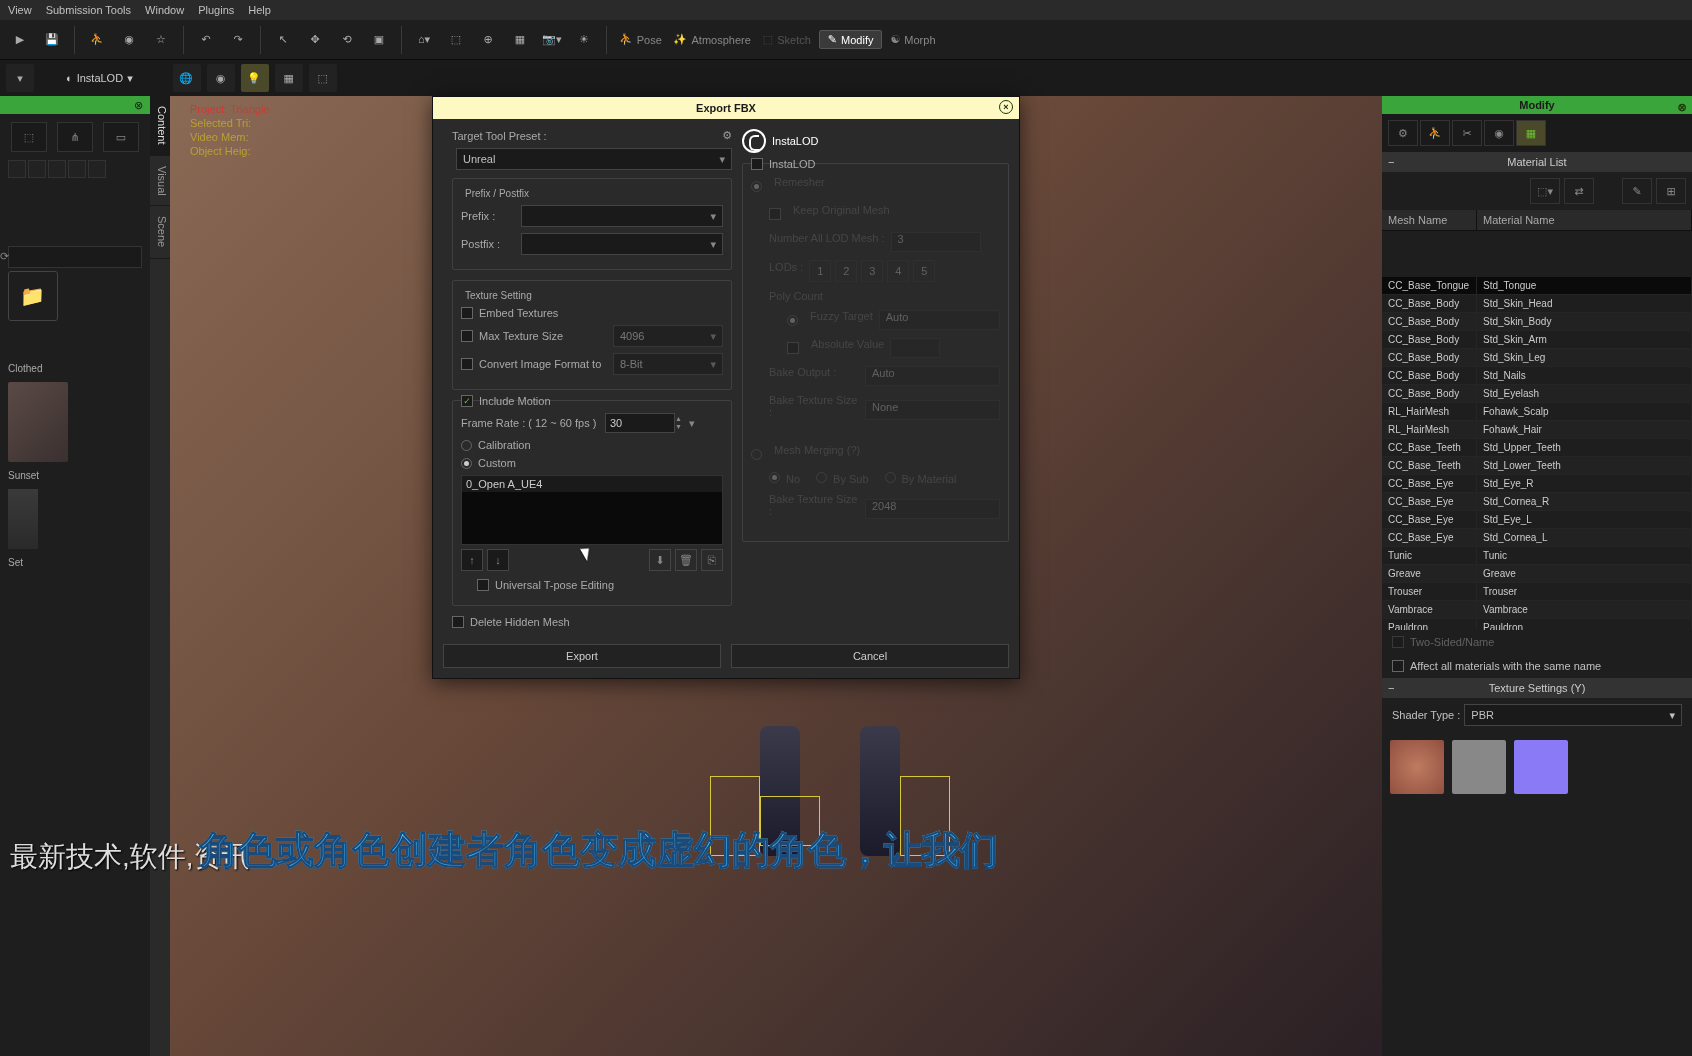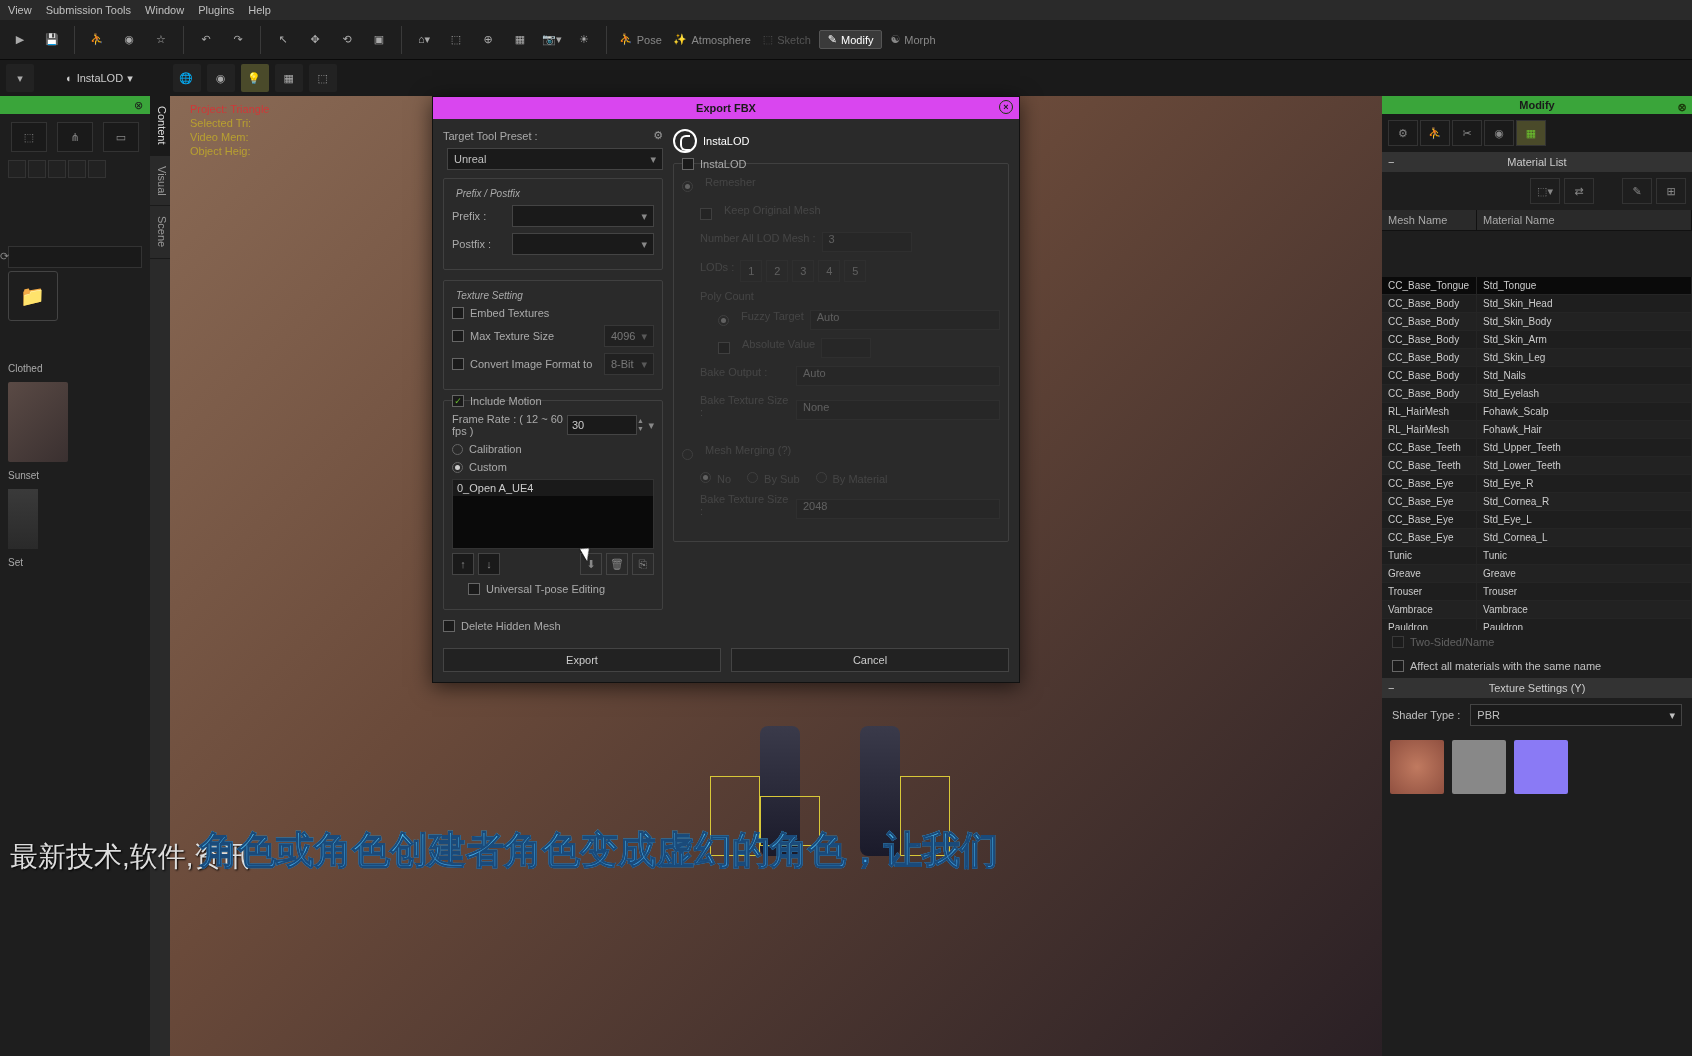--- a/index.html
+++ b/index.html
@@ -42,32 +42,32 @@
 .side-tab { writing-mode: vertical-rl; padding: 10px 2px; text-align:center; color:#999; border-bottom:1px solid #1a1a1a;}
 .side-tab.active { background:#1a1a1a; color:#ddd;}
 
 .viewport { flex:1; background: linear-gradient(135deg, #8a6a55 0%, #6a4a3a 40%, #2a2025 100%); position:relative; }
 .info-text { position:absolute; top:6px; left:20px; font-size:11px; line-height:14px;}
 .info-text .red { color:#d03838;}
 .info-text .yel { color:#b8a030;}
 
 
 .dialog { position:absolute; left:262px; top:0; width:588px; background:#2a2a2a; border:1px solid #111; box-shadow: 0 4px 20px rgba(0,0,0,0.6);}
-.dialog-title { height:22px; background:#d946ef; color:#1a1a1a; font-weight:bold; text-align:center; line-height:22px; position:relative;}
+.dialog-title { height:22px; background:#fef9c3; color:#1a1a1a; font-weight:bold; text-align:center; line-height:22px; position:relative;}
 .dialog-close { position:absolute; right:6px; top:3px; width:14px; height:14px; border:1px solid #1a3a0a; border-radius:7px; display:flex;align-items:center;justify-content:center;font-size:9px;}
 .dialog-body { display:flex; padding:10px; gap:10px;}
-.col-left { width:220px; }
+.col-left { width:280px;margin-left:9px; }
 .col-right { flex:1; }
 .row { display:flex; align-items:center; margin-bottom:6px;}
 .lbl { color:#aaa; }
 .gear { margin-left:auto; color:#999;}
 .drop { flex:1; height:22px; background:#1a1a1a; border:1px solid #444; display:flex; align-items:center; padding:0 6px; margin-left:4px; position:relative;}
 .drop::after { content:'▾'; position:absolute; right:6px; color:#888;}
 .fieldset { border:1px solid #404040; padding:8px; margin-bottom:10px; border-radius:2px;}
-.fieldset-title { color:#aaa; font-size:10px; margin-bottom:6px; margin-top:-14px; background:#2a2a2a; display:inline-block; padding:0 4px;font-style:italic;}
+.fieldset-title { color:#aaa; font-size:10px; margin-bottom:6px; margin-top:-14px; background:#2a2a2a; display:inline-block; padding:0 4px;}
 .chk { width:12px; height:12px; border:1px solid #666; background:#1a1a1a; margin-right:6px; display:inline-flex; align-items:center;justify-content:center; font-size:9px;}
 .chk.on::after{ content:'✓'; color:#6bbf2e;}
 .radio { width:11px;height:11px; border-radius:50%; border:1px solid #666; margin-right:6px; display:inline-block; position:relative;}
 .radio.on::after { content:''; position:absolute; left:2px;top:2px;width:5px;height:5px;border-radius:50%;background:#ccc;}
 .input-sm { width:70px; height:20px; background:#1a1a1a; border:1px solid #444; padding:0 4px; color:#ccc;}
 .spin { width:12px; display:inline-block; font-size:7px; line-height:8px; color:#888; vertical-align:middle;}
 .motion-list { height:70px; background:#0a0a0a; border:1px solid #333; margin:4px 0;}
 .motion-list .item { background:#1a1a1a; padding:2px 4px; color:#ccc;}
 .btn-bar { display:flex; gap:4px; margin-top:4px;}
 .mini-btn { width:22px; height:22px; border:1px solid #444; display:flex;align-items:center;justify-content:center; color:#888;}
@@ -97,21 +97,21 @@
 .table { flex:0 0 auto; max-height:420px; overflow-y:auto;}
 .thead { display:flex; background:#2a2a2a; border-bottom:1px solid #111;}
 .th { padding:4px 6px; border-right:1px solid #111; color:#aaa;}
 .th1 { width:95px;} .th2 { flex:1;}
 .trow { display:flex; border-bottom:1px solid #252525;}
 .trow:nth-child(odd){ background:#222;}
 .trow.sel { background:#0a0a0a;margin-top:46px;}
 .td { padding:3px 6px; border-right:1px solid #252525; color:#ccc; font-size:10px;}
 .chk-row { display:flex; align-items:center; padding:6px 10px;}
 .chk-row.dis { opacity:0.4;}
-.rp-drop-row { display:flex; align-items:center; padding:6px 10px; gap:10px;}
+.rp-drop-row { display:flex; align-items:center; padding:6px 10px; gap:4px;}
 .rp-drop { flex:1; height:22px; background:#1a1a1a; border:1px solid #444; display:flex;align-items:center; padding:0 6px; position:relative;}
 .rp-drop::after{content:'▾'; position:absolute; right:6px;}
 .tex-thumbs { display:flex; gap:8px; padding:8px;}
 .tex-thumb { width:54px;height:54px; background:#888; border-radius:2px;}
 .tex-thumb.t1{ background: radial-gradient(circle,#c07a60,#905040);}
 .tex-thumb.t3{ background:#8a7af5;}
 
 
 .subtitle-bg { position:absolute; bottom:180px; left:10px; color:#ddd; font-size:28px; text-shadow:1px 1px 2px #000;}
 .subtitle-fg { position:absolute; bottom:180px; left:200px; font-size:38px; font-weight:bold;

